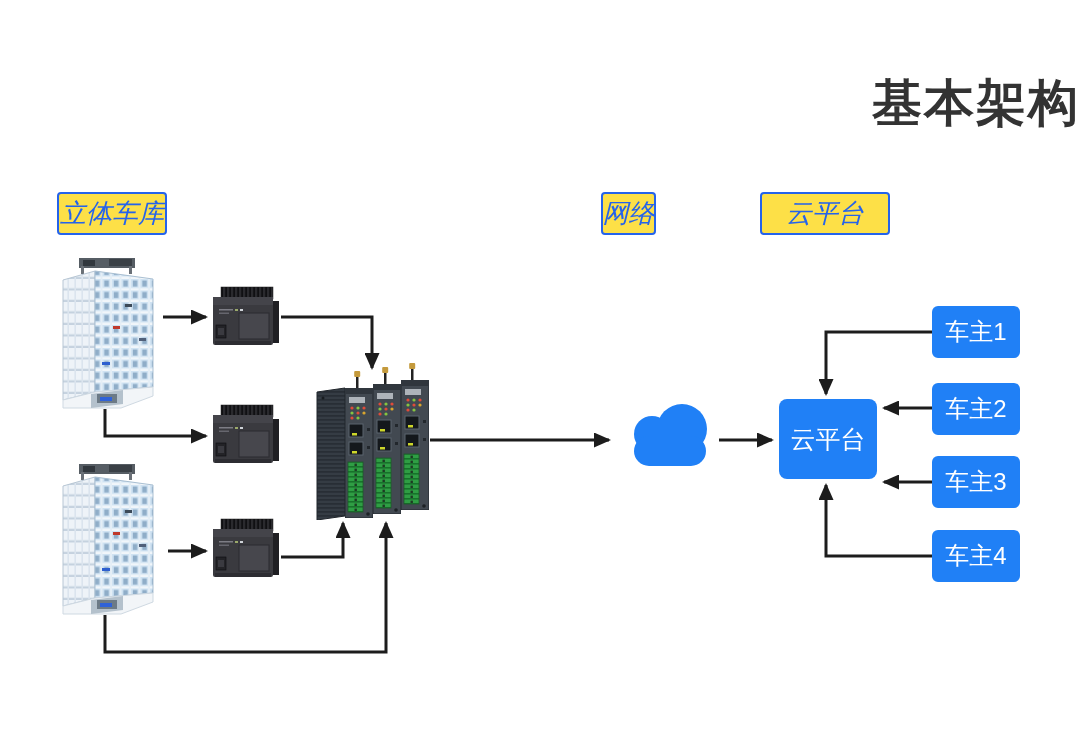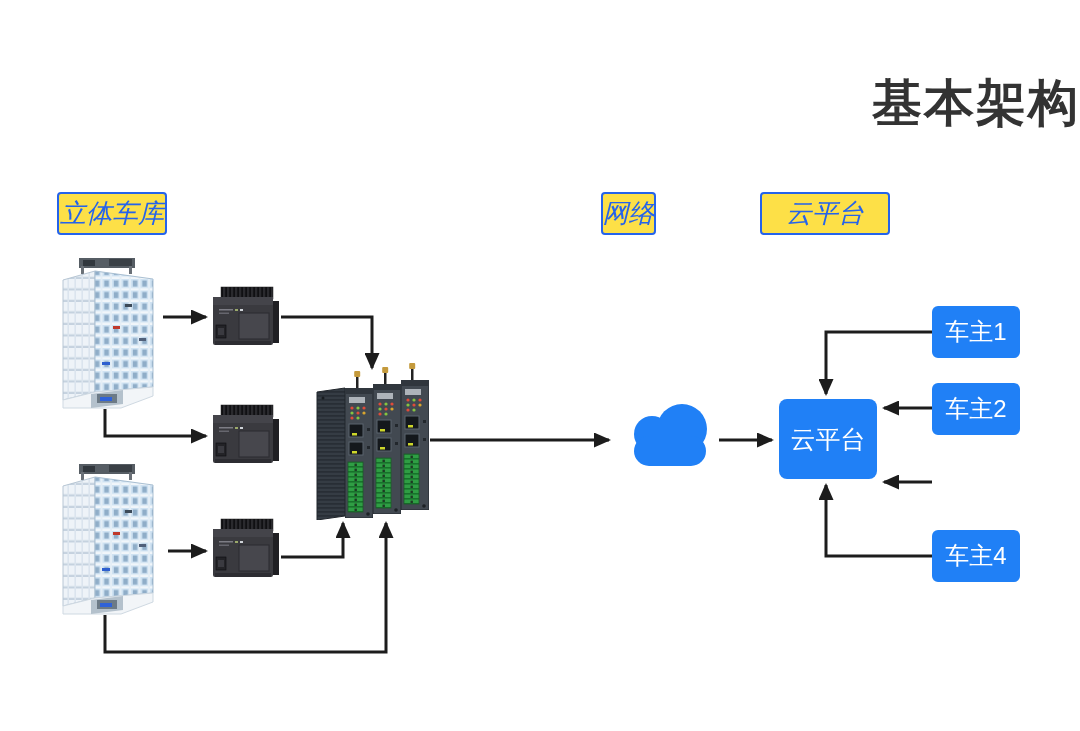--- a/index.html
+++ b/index.html
@@ -180,20 +180,21 @@
 
 
   <svg class="node-svg" style="left:622px;top:398px;" width="96" height="70">
       <use href="#sym-cloud"></use>
     </svg>
 
   <div class="platform-node">云平台</div>
 
   <div class="owner-box" style="left:932px;top:306px;">车主1</div>
   <div class="owner-box" style="left:932px;top:383px;">车主2</div>
+  <div class="owner-box" style="left:932px;top:456px;">车主3</div>
   <div class="owner-box" style="left:932px;top:530px;">车主4</div>
 
   <svg class="overlay" viewBox="0 0 1080 731">
     <defs>
       <marker id="ah" markerUnits="userSpaceOnUse" markerWidth="17" markerHeight="15" refX="15" refY="7.5" orient="auto">
         <path d="M0,0 L17,7.5 L0,15 Z" fill="#1C1C1C"></path>
       </marker>
     </defs>
     <g fill="none" stroke="#1C1C1C" stroke-width="3">
       <path d="M163,317 L206,317" marker-end="url(#ah)"></path>

